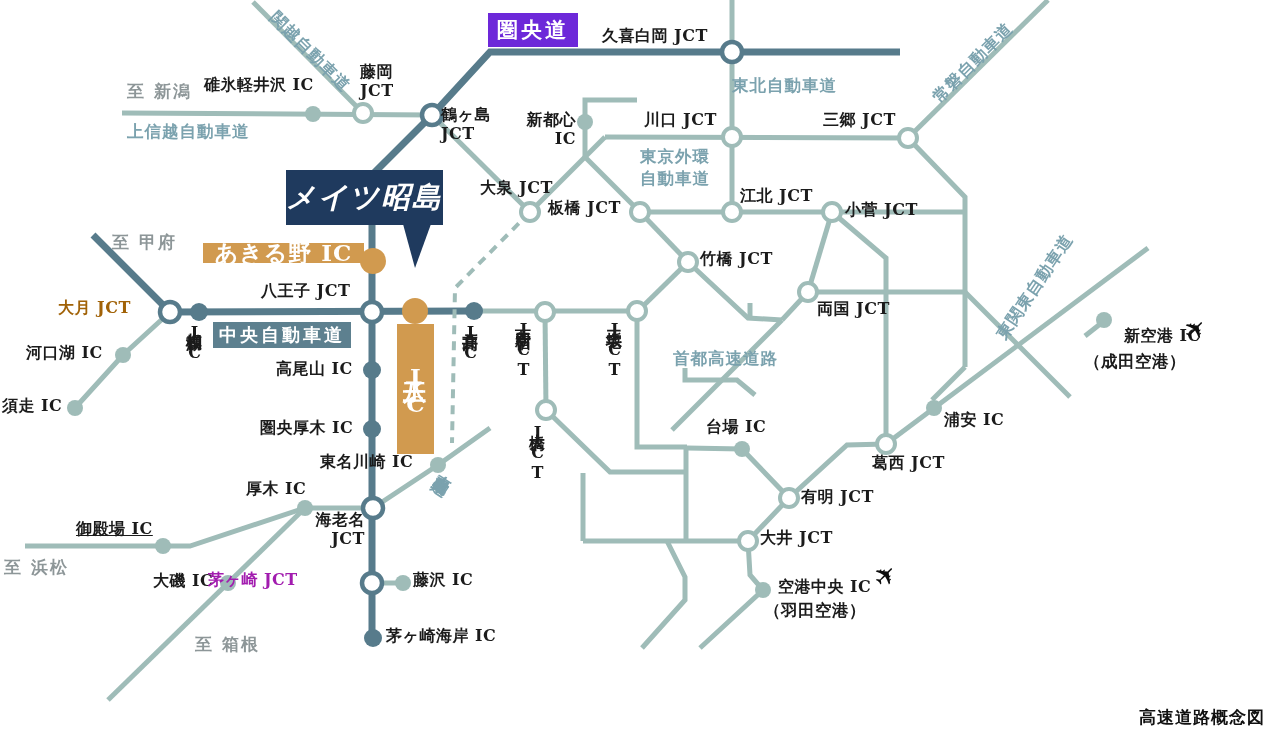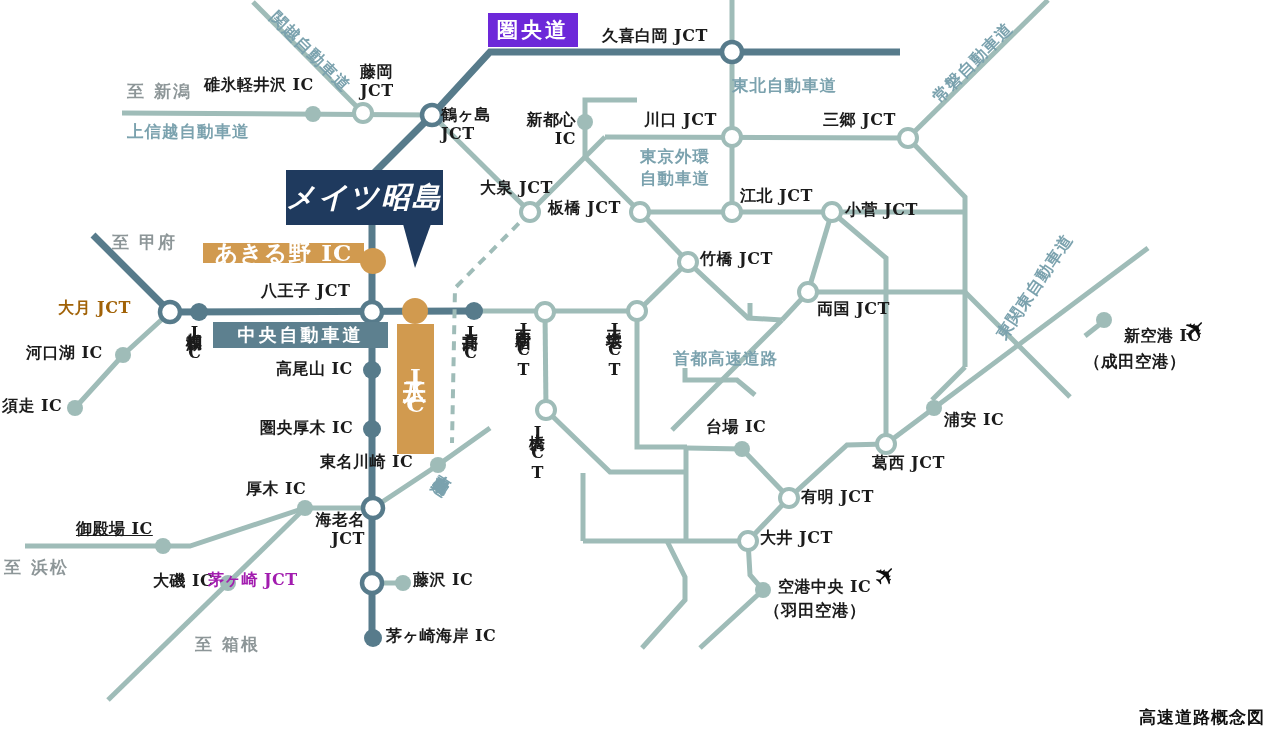--- a/index.html
+++ b/index.html
@@ -9,21 +9,21 @@
   .lbl{position:absolute;font-weight:600;font-size:16px;line-height:1.16;color:#1b1b1b;
        white-space:pre-line;letter-spacing:.5px;}
   .lbl.v{writing-mode:vertical-rl;text-orientation:upright;letter-spacing:1px;line-height:1;}
   .lbl.r{text-align:right;}
   .lbl.c{text-align:left;}
   .road{position:absolute;font-weight:600;font-size:16.5px;letter-spacing:1px;white-space:pre-line;}
   .dir{position:absolute;font-weight:600;font-size:17px;letter-spacing:2px;white-space:nowrap;}
   .badge{position:absolute;color:#fff;display:flex;align-items:center;justify-content:center;
          font-weight:600;white-space:nowrap;}
   #badge-kenodo{left:488px;top:13px;width:90px;height:34px;font-size:21px;letter-spacing:3px;}
-  #badge-chuo{left:213px;top:322px;width:175px;height:26px;font-size:18px;letter-spacing:3px;}
+  #badge-chuo{left:213px;top:322px;width:138px;height:26px;font-size:18px;letter-spacing:3px;}
   #badge-akiruno{left:195px;top:243px;width:161px;height:20px;font-size:23px;letter-spacing:1px;margin-left:8px;}
   #badge-hachioji{left:397px;top:324px;width:37px;height:128px;font-size:23px;
       writing-mode:vertical-rl;text-orientation:upright;padding-top:2px;}
   #property-flag{left:286px;top:170px;width:157px;height:55px;font-size:29px;letter-spacing:2px;font-style:italic;}
   .plane{position:absolute;font-family:"DejaVu Sans","Liberation Sans",sans-serif;
          font-size:27px;color:#0c0c0c;transform:rotate(-45deg);line-height:1;}
   #map-title{position:absolute;left:1139px;top:706px;font-size:17px;font-weight:600;color:#111;letter-spacing:1px;}
 </style>
 </head>
 <body>

